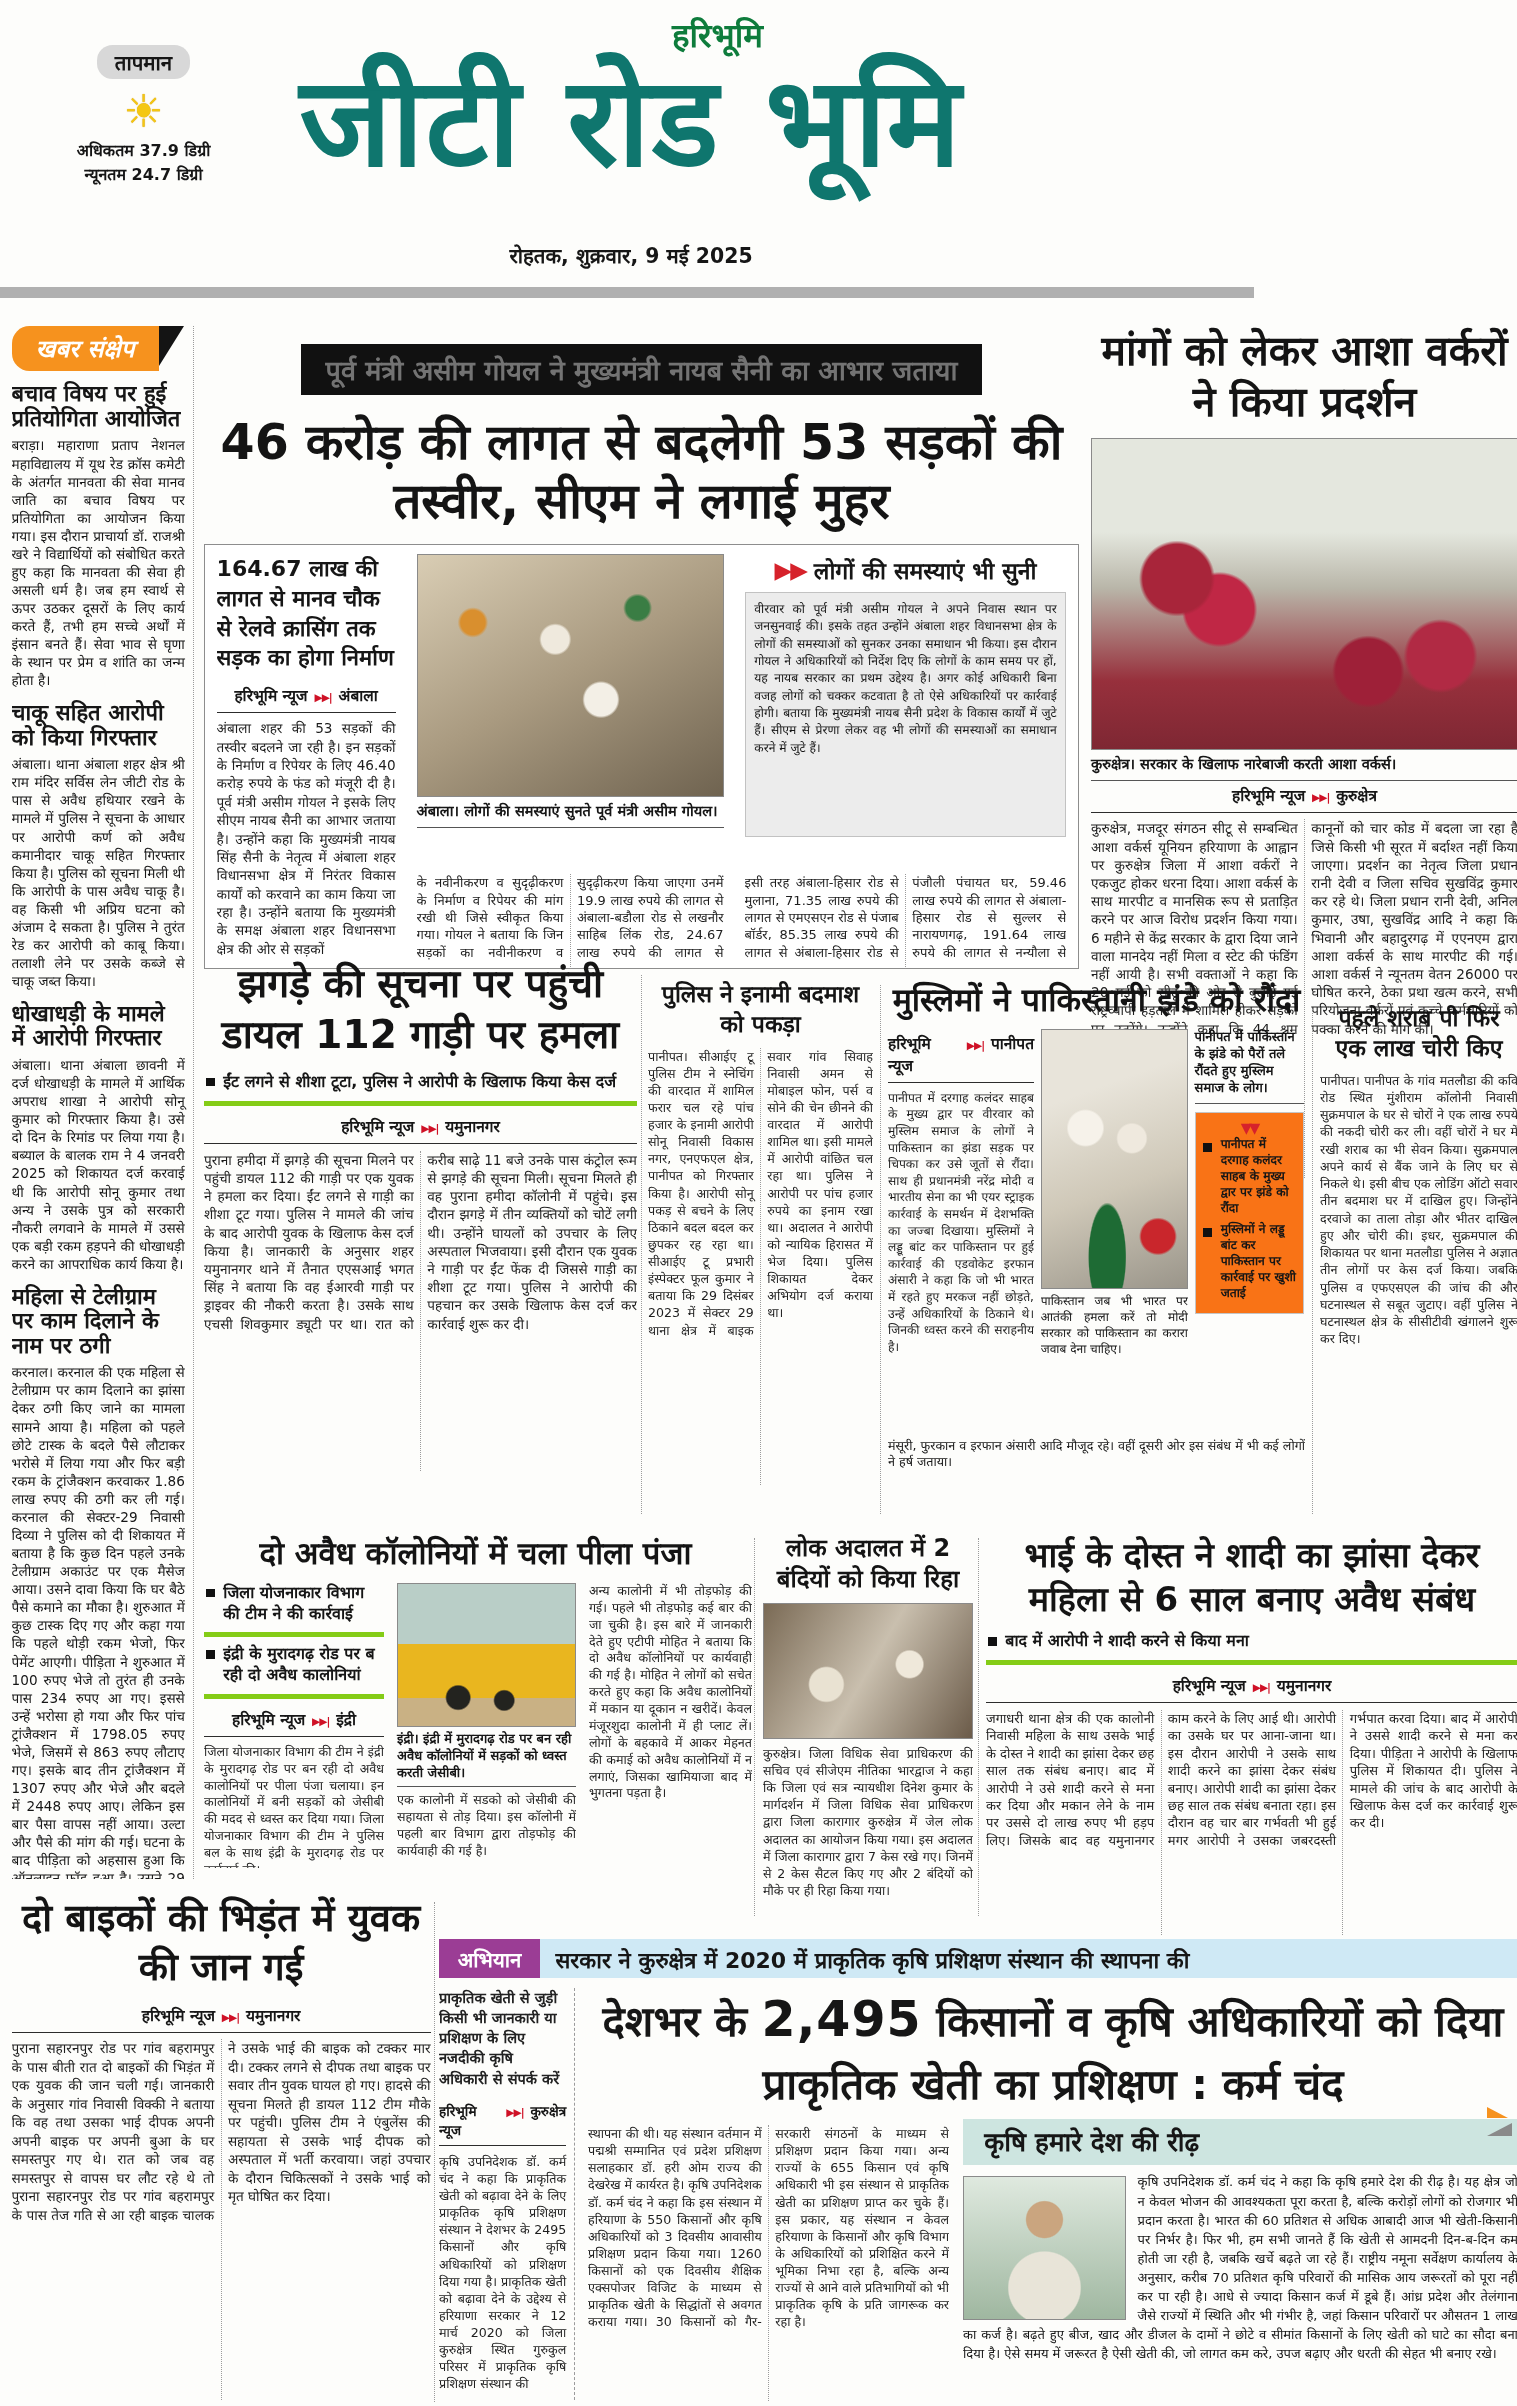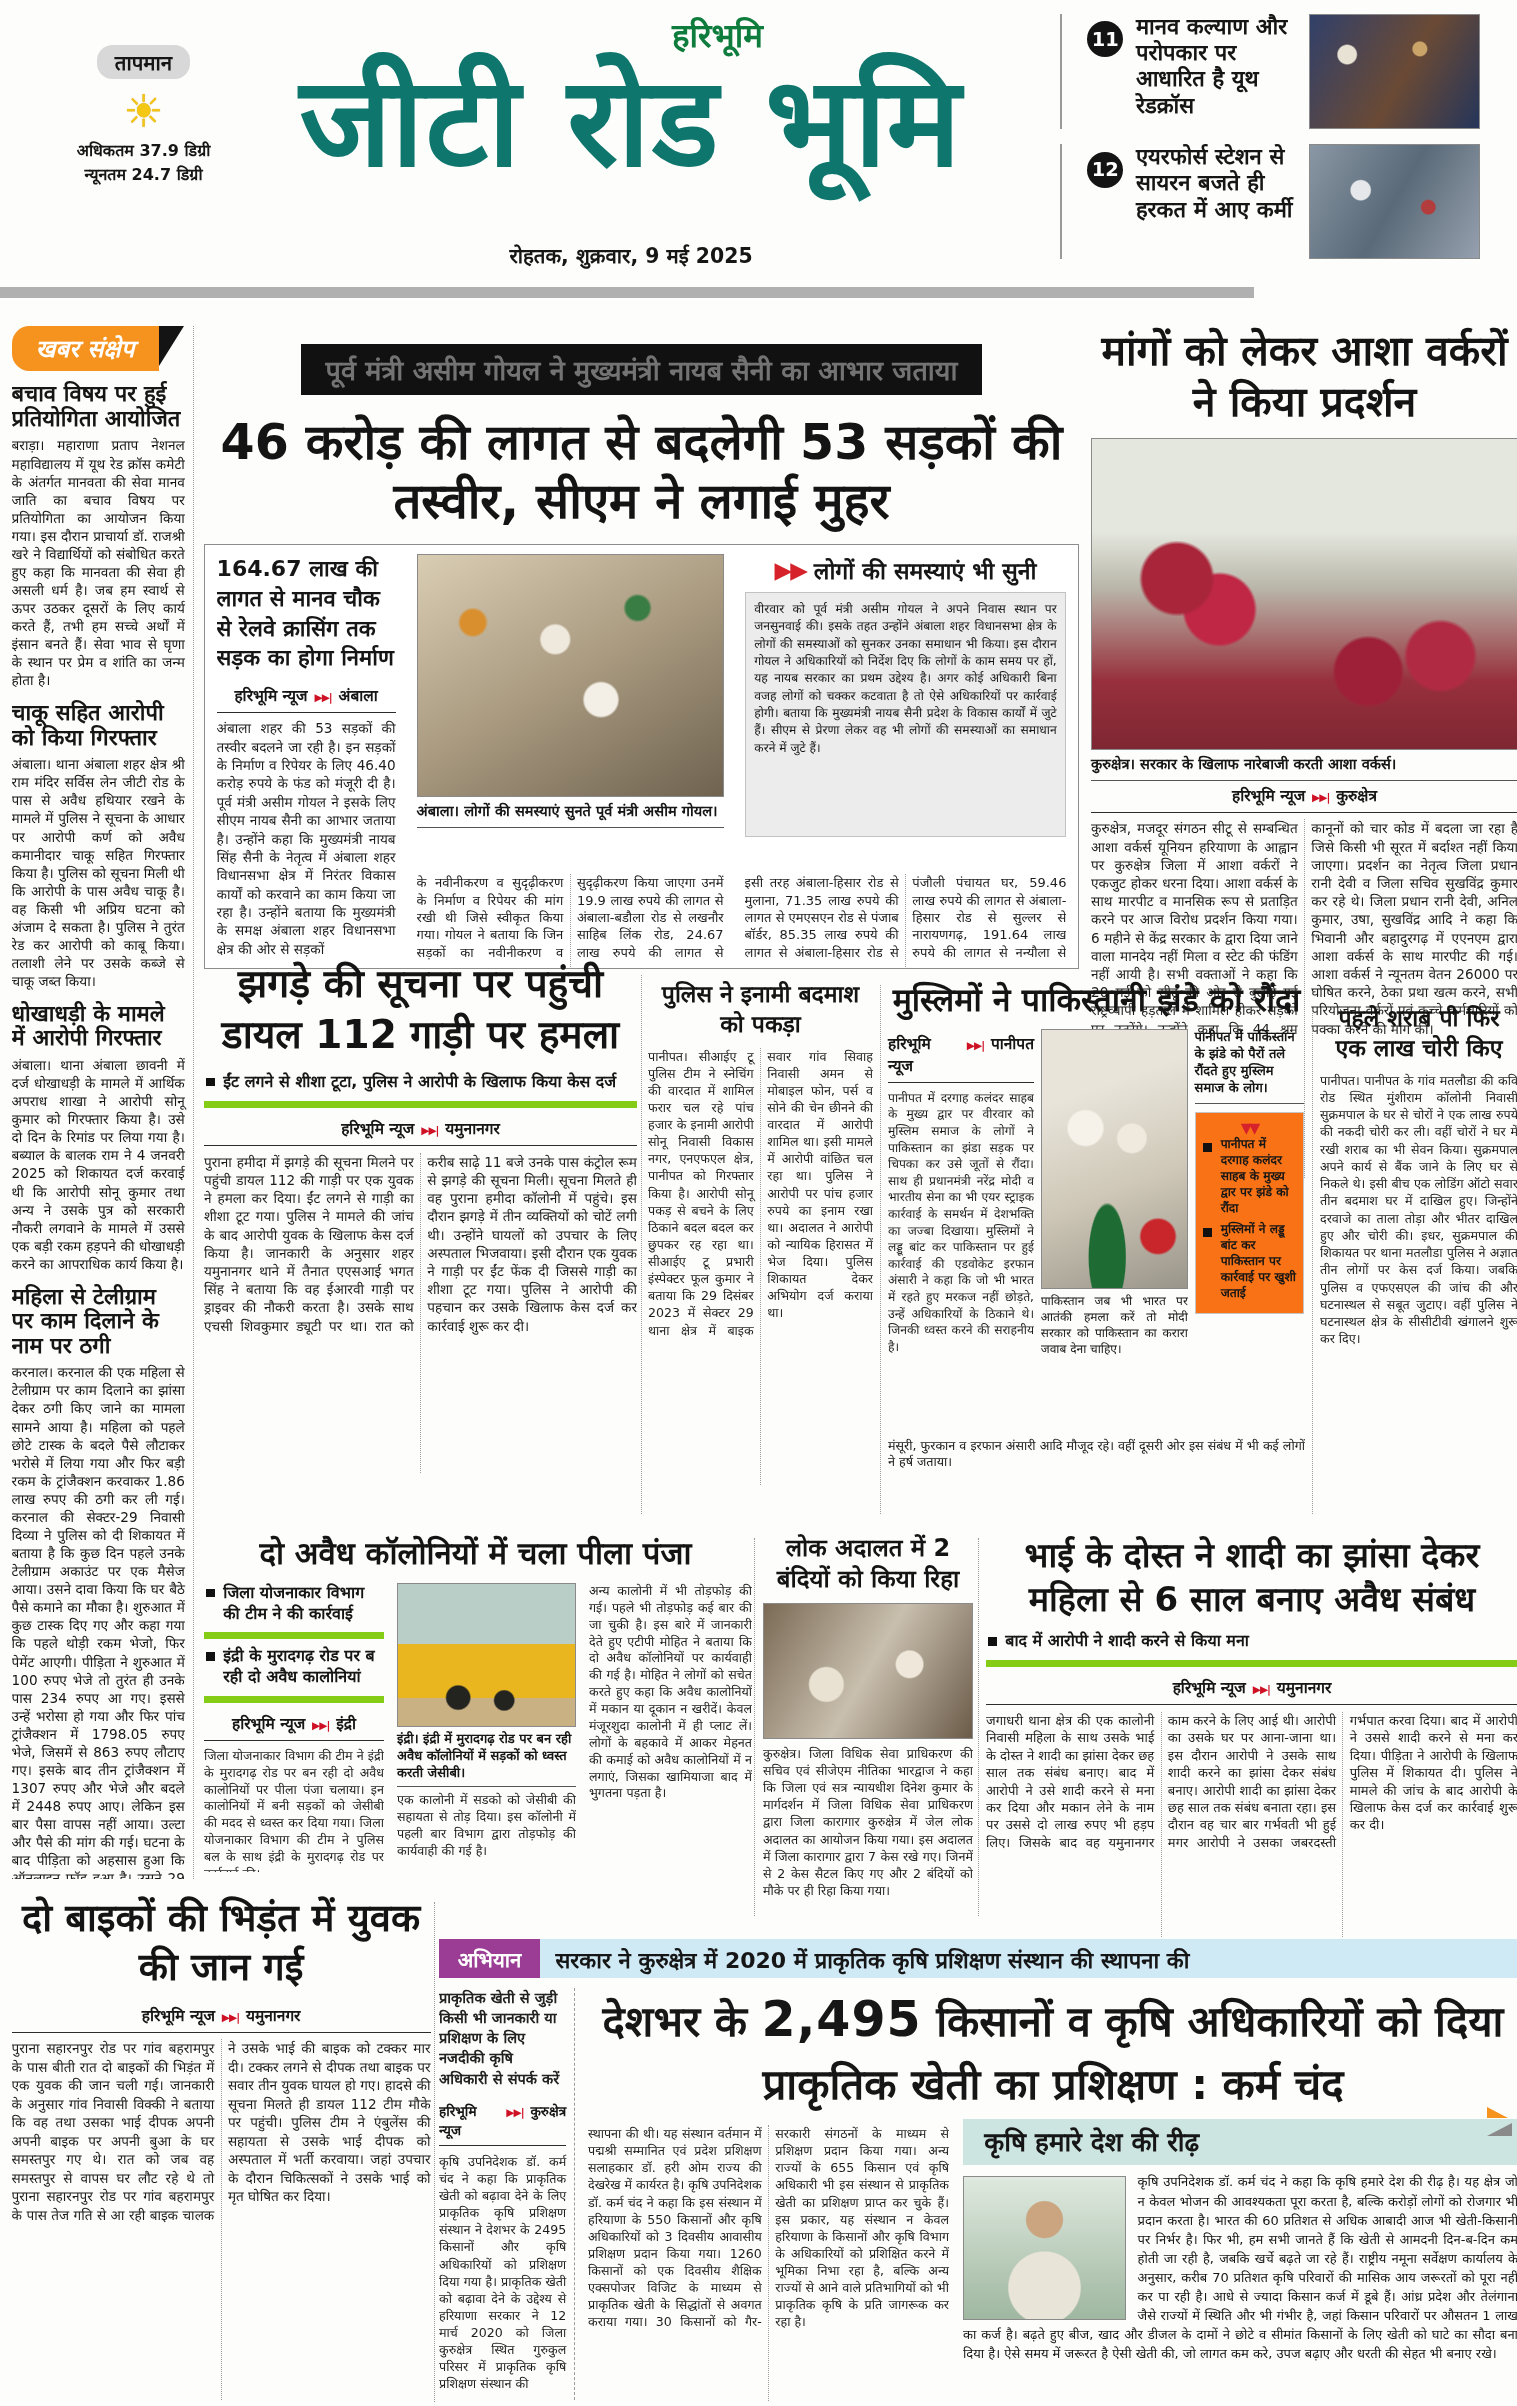--- a/index.html
+++ b/index.html
@@ -26,21 +26,21 @@
   .ph-teaser1 { width:171px; height:115px; background-image:radial-gradient(circle at 22% 35%,#e8e2d4 6%,transparent 7%),radial-gradient(circle at 65% 30%,#caa468 5%,transparent 6%),linear-gradient(120deg,#31406a,#6a4a35 55%,#25355a); }
   .ph-teaser2 { width:171px; height:115px; background-image:radial-gradient(circle at 30% 40%,#e5e7ea 7%,transparent 8%),radial-gradient(circle at 70% 55%,#b33c3c 5%,transparent 6%),linear-gradient(120deg,#8a97a5,#5a6a78 50%,#96a0ae); }
 
   
   .headline { font-weight:800; color:#141414; text-align:center; }
   .body-txt { text-align:justify; color:#1d1d1d; }
   .cols2 { column-count:2; column-gap:13.6px; column-rule:1px dotted #9b9b9b; }
   .cols3 { column-count:3; column-gap:13.6px; column-rule:1px dotted #9b9b9b; }
   .byline { display:flex; justify-content:center; align-items:baseline; gap:6.8px; font-weight:bold; font-size:15.5px; border-bottom:1.9px solid #2c2c2c; padding:2.9px 0 5.8px; margin-bottom:6.8px; }
   .byl-arrow::before { content:"\25B6\25B6|"; color:#cf1126; font-size:10.7px; letter-spacing:-1px; }
-  .bullet { display:flex; font-weight:bold; font-size:16px; line-height:1.3; border-bottom:7px solid #84cc16; padding-bottom:7.8px; margin-bottom:6.8px; }
+  .bullet { display:flex; font-weight:bold; font-size:16px; line-height:1.3; border-bottom:5px solid #84cc16; padding-bottom:7.8px; margin-bottom:6.8px; }
   .sq { width:8.7px; height:8.7px; background:#111; display:inline-block; margin:5.8px 8.7px 0 1.9px; flex:none; }
   .caption { font-weight:bold; font-size:14.6px; line-height:1.3; padding:4.9px 0 5.8px; border-bottom:1px solid #555; }
   .chev::before { content:"\25B6\25B6"; color:#d6222b; letter-spacing:-1.9px; }
 
   
   #briefs { position:absolute; left:11.6px; top:326px; width:182px; height:1553px; overflow:hidden; border-right:1px dotted #9b9b9b; padding-right:7.8px; }
   .brief-flag { position:relative; background:#f6921e; color:#fff; font-weight:bold; font-style:italic; font-size:24px; text-align:center; width:147px; padding:4.9px 0 6.8px; border-radius:17.5px 0 0 17.5px; }
   .brief-fold { position:absolute; left:147px; top:0; width:0; height:0; border-top:40px solid #141414; border-right:25px solid transparent; }
   .brief-title { font-size:22px; font-weight:800; line-height:1.12; margin:11.6px 0 4.9px; }
   .brief-body { font-size:13.6px; line-height:1.33; text-align:justify; }
@@ -147,32 +147,20 @@
     <span class="sun"></span>
     <div class="temp">अधिकतम 37.9 डिग्री</div>
     <div class="temp">न्यूनतम 24.7 डिग्री</div>
   </div>
 
   <div class="brand">हरिभूमि</div>
   <div class="paper-title">जीटी रोड भूमि</div>
   <div class="dateline">रोहतक, शुक्रवार, 9 मई 2025</div>
   <div class="grayrule"></div>
 
-  <div class="teasers">
-    <div class="teaser">
-      <div class="numcirc">11</div>
-      <div class="teaser-txt">मानव कल्याण और परोपकार पर आधारित है यूथ रेडक्रॉस</div>
-      <div class="photo ph-teaser1"></div>
-    </div>
-    <div class="teaser">
-      <div class="numcirc">12</div>
-      <div class="teaser-txt">एयरफोर्स स्टेशन से सायरन बजते ही हरकत में आए कर्मी</div>
-      <div class="photo ph-teaser2"></div>
-    </div>
-  </div>
 
   <div id="briefs">
     <div class="brief-flag">खबर संक्षेप</div>
     <div class="brief-fold"></div>
     <div class="brief-title">बचाव विषय पर हुई प्रतियोगिता आयोजित</div>
     <div class="brief-body">बराड़ा। महाराणा प्रताप नेशनल महाविद्यालय में यूथ रेड क्रॉस कमेटी के अंतर्गत मानवता की सेवा मानव जाति का बचाव विषय पर प्रतियोगिता का आयोजन किया गया। इस दौरान प्राचार्या डॉ. राजश्री खरे ने विद्यार्थियों को संबोधित करते हुए कहा कि मानवता की सेवा ही असली धर्म है। जब हम स्वार्थ से ऊपर उठकर दूसरों के लिए कार्य करते हैं, तभी हम सच्चे अर्थों में इंसान बनते हैं। सेवा भाव से घृणा के स्थान पर प्रेम व शांति का जन्म होता है।</div>
     <div class="brief-title">चाकू सहित आरोपी को किया गिरफ्तार</div>
     <div class="brief-body">अंबाला। थाना अंबाला शहर क्षेत्र श्री राम मंदिर सर्विस लेन जीटी रोड के पास से अवैध हथियार रखने के मामले में पुलिस ने सूचना के आधार पर आरोपी कर्ण को अवैध कमानीदार चाकू सहित गिरफ्तार किया है। पुलिस को सूचना मिली थी कि आरोपी के पास अवैध चाकू है। वह किसी भी अप्रिय घटना को अंजाम दे सकता है। पुलिस ने तुरंत रेड कर आरोपी को काबू किया। तलाशी लेने पर उसके कब्जे से चाकू जब्त किया।</div>
     <div class="brief-title">धोखाधड़ी के मामले में आरोपी गिरफ्तार</div>
     <div class="brief-body">अंबाला। थाना अंबाला छावनी में दर्ज धोखाधड़ी के मामले में आर्थिक अपराध शाखा ने आरोपी सोनू कुमार को गिरफ्तार किया है। उसे दो दिन के रिमांड पर लिया गया है। बब्याल के बालक राम ने 4 जनवरी 2025 को शिकायत दर्ज करवाई थी कि आरोपी सोनू कुमार तथा अन्य ने उसके पुत्र को सरकारी नौकरी लगवाने के मामले में उससे एक बड़ी रकम हड़पने की धोखाधड़ी करने का आपराधिक कार्य किया है।</div>

